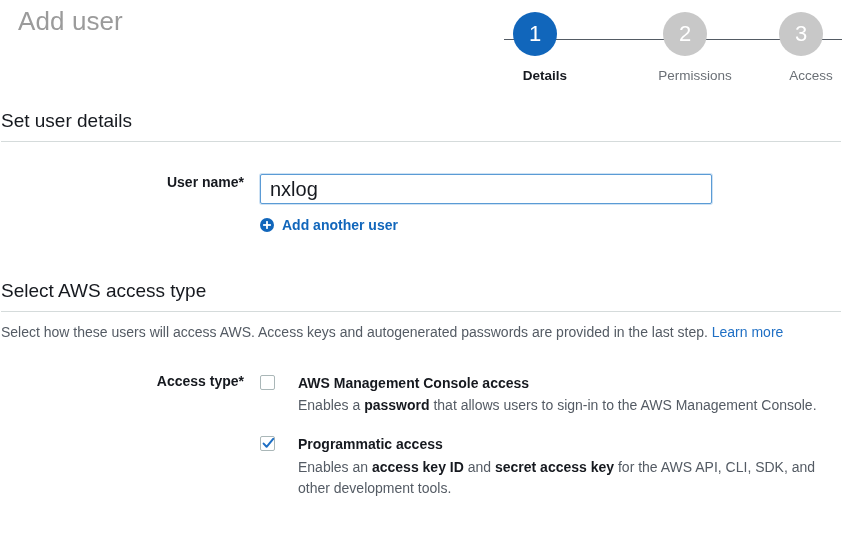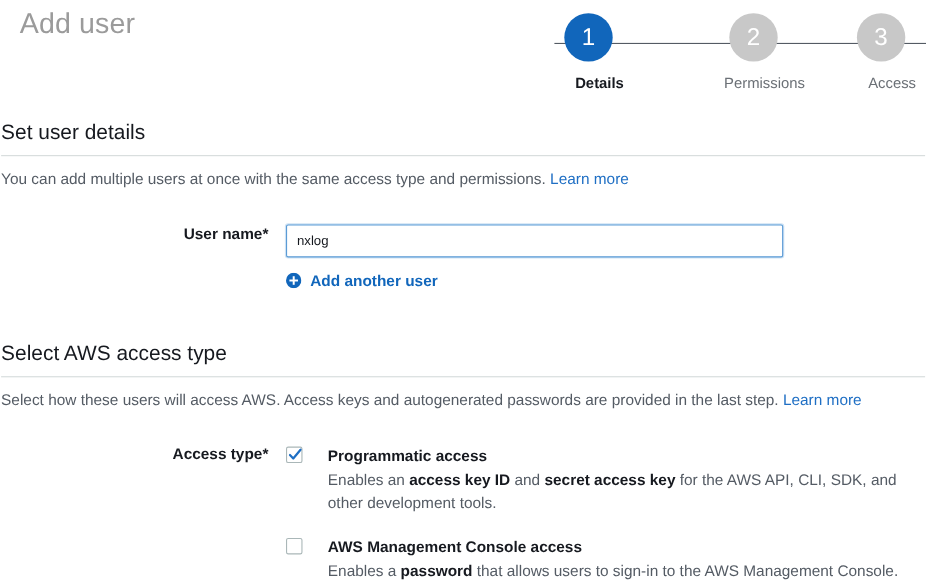--- a/index.html
+++ b/index.html
@@ -132,21 +132,21 @@
     flex: 0 0 auto;
   }
   .form-control { flex: 1 1 auto; }
 
   .text-input {
     width: 452px;
     height: 30px;
     border: 1px solid #5b9bd5;
     border-radius: 2px;
     padding: 3px 9px;
-    font-size: 12px;
+    font-size: 20px;
     font-family: "Liberation Sans", sans-serif;
     color: #16191f;
     outline: none;
     background: #ffffff;
     box-shadow: 0 0 0 1px rgba(116,172,223,0.35);
   }
 
   .add-link {
     display: inline-flex;
     align-items: center;
@@ -216,24 +216,20 @@
         <div class="step-circle">3</div>
         <div class="step-label">Access</div>
       </div>
     </div>
   </div>
 </div>
 
 <div class="section">
   <h2 class="section-heading">Set user details</h2>
   <div class="divider"></div>
-  <div class="section-desc">
-    <span>You can add multiple users at once with the same access type and permissions.</span>
-    <a class="link" href="#">Learn more</a>
-  </div>
 
   <div class="form-row" style="margin-top:32px;">
     <div class="form-label">User name*</div>
     <div class="form-control">
       <input class="text-input" type="text" value="nxlog" style="">
       <br>
       <a class="add-link" href="#">
         <span class="plus-circle">
           <svg width="14" height="14" viewBox="0 0 14 14">
             <circle cx="7" cy="7" r="7" fill="#1166bb"></circle>
@@ -253,34 +249,34 @@
   <div class="section-desc">
     <span>Select how these users will access AWS. Access keys and autogenerated passwords are provided in the last step.</span>
     <a class="link" href="#">Learn more</a>
   </div>
 
   <div class="form-row" style="margin-top:31px;">
     <div class="form-label">Access type*</div>
     <div class="form-control">
 
       <div class="check-item">
+        <div class="checkbox"></div>
+        <div class="check-body">
+          <span class="check-title">AWS Management Console access</span>
+          <span>Enables a </span><b>password</b><span> that allows users to sign-in to the AWS Management Console.</span>
+        </div>
+      </div>
+
+      <div class="check-item">
         <div class="checkbox">
           <svg width="13" height="13" viewBox="0 0 13 13">
             <path d="M1.6 6.6 L4.6 9.8 L11.2 1.8" stroke="#1f6fc4" stroke-width="2" fill="none" stroke-linecap="round" stroke-linejoin="round"></path>
           </svg>
         </div>
         <div class="check-body">
           <span class="check-title">Programmatic access</span>
           <span>Enables an </span><b>access key ID</b><span> and </span><b>secret access key</b><span> for the AWS API, CLI, SDK, and other development tools.</span>
         </div>
       </div>
 
-      <div class="check-item">
-        <div class="checkbox"></div>
-        <div class="check-body">
-          <span class="check-title">AWS Management Console access</span>
-          <span>Enables a </span><b>password</b><span> that allows users to sign-in to the AWS Management Console.</span>
-        </div>
-      </div>
-
     </div>
   </div>
 </div>
 
 </body></html>

